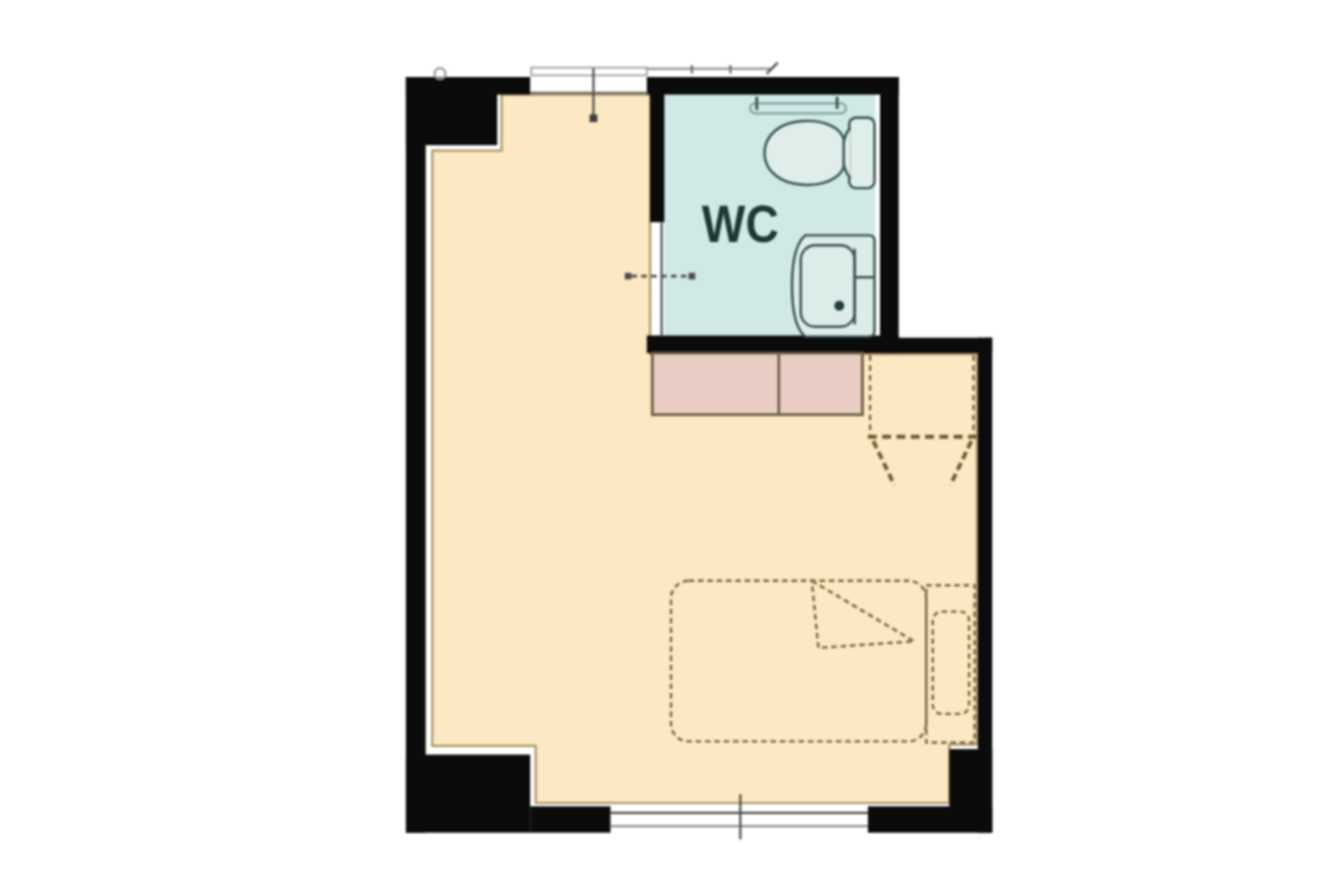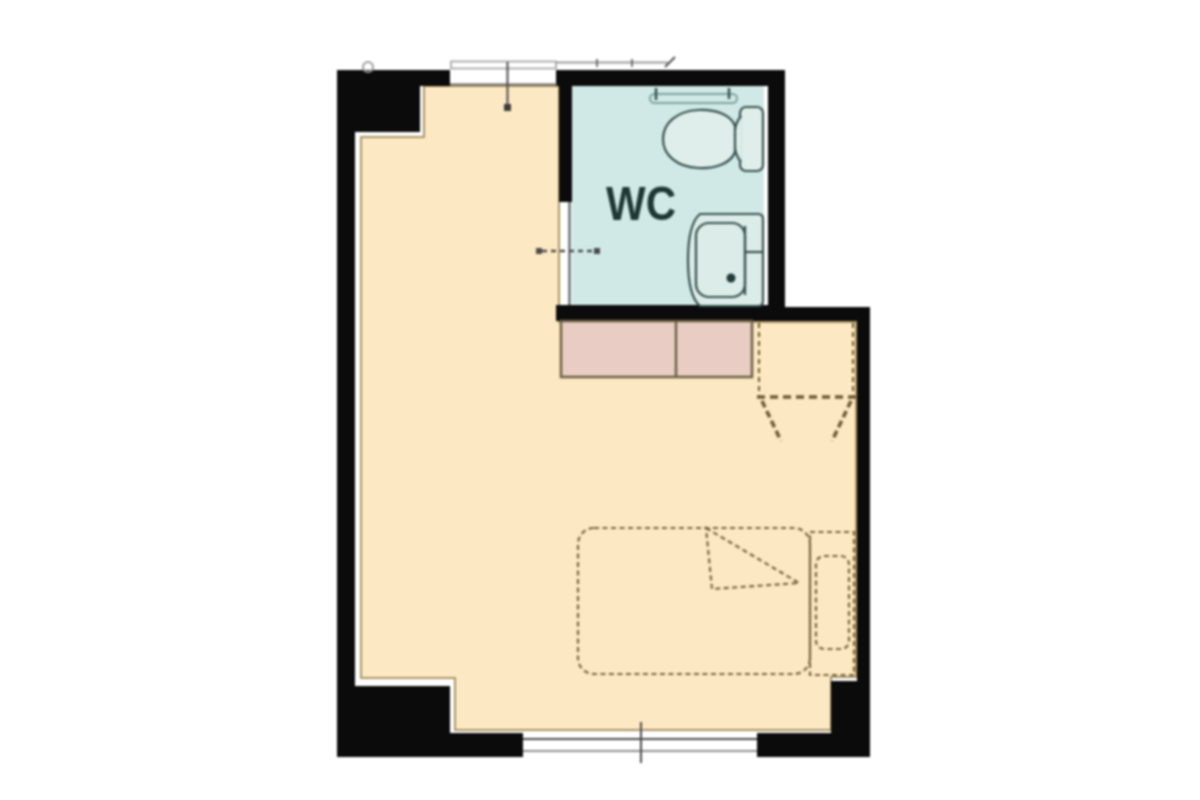--- a/index.html
+++ b/index.html
@@ -1,16 +1,16 @@
 <!DOCTYPE html>
 <html><head>
 <meta charset="utf-8">
 <style>
   html,body{margin:0;padding:0;background:#ffffff;}
-  .page{width:1044px;height:800px;position:relative;overflow:hidden;background:#fff;}
+  .page{width:1044px;height:800px;position:relative;overflow:hidden;background:#fff;margin-left:32px;}
   svg{position:absolute;top:0;left:0;filter:blur(0.9px);}
   .wc-label{font-family:"Liberation Sans",sans-serif;font-weight:bold;fill:#1e3634;}
 </style>
 </head>
 <body>
 <div class="page">
 <svg width="1200" height="800" viewBox="0 0 1200 800" xmlns="http://www.w3.org/2000/svg">
 
   <path d="M424,86 L559,86 L559,322 L856,322 L856,677 L831,677 L831,730 L455,730 L455,678 L361,678 L361,137 L424,137 Z" fill="#fce8c2" stroke="#ab9566" stroke-width="2"></path>
 

